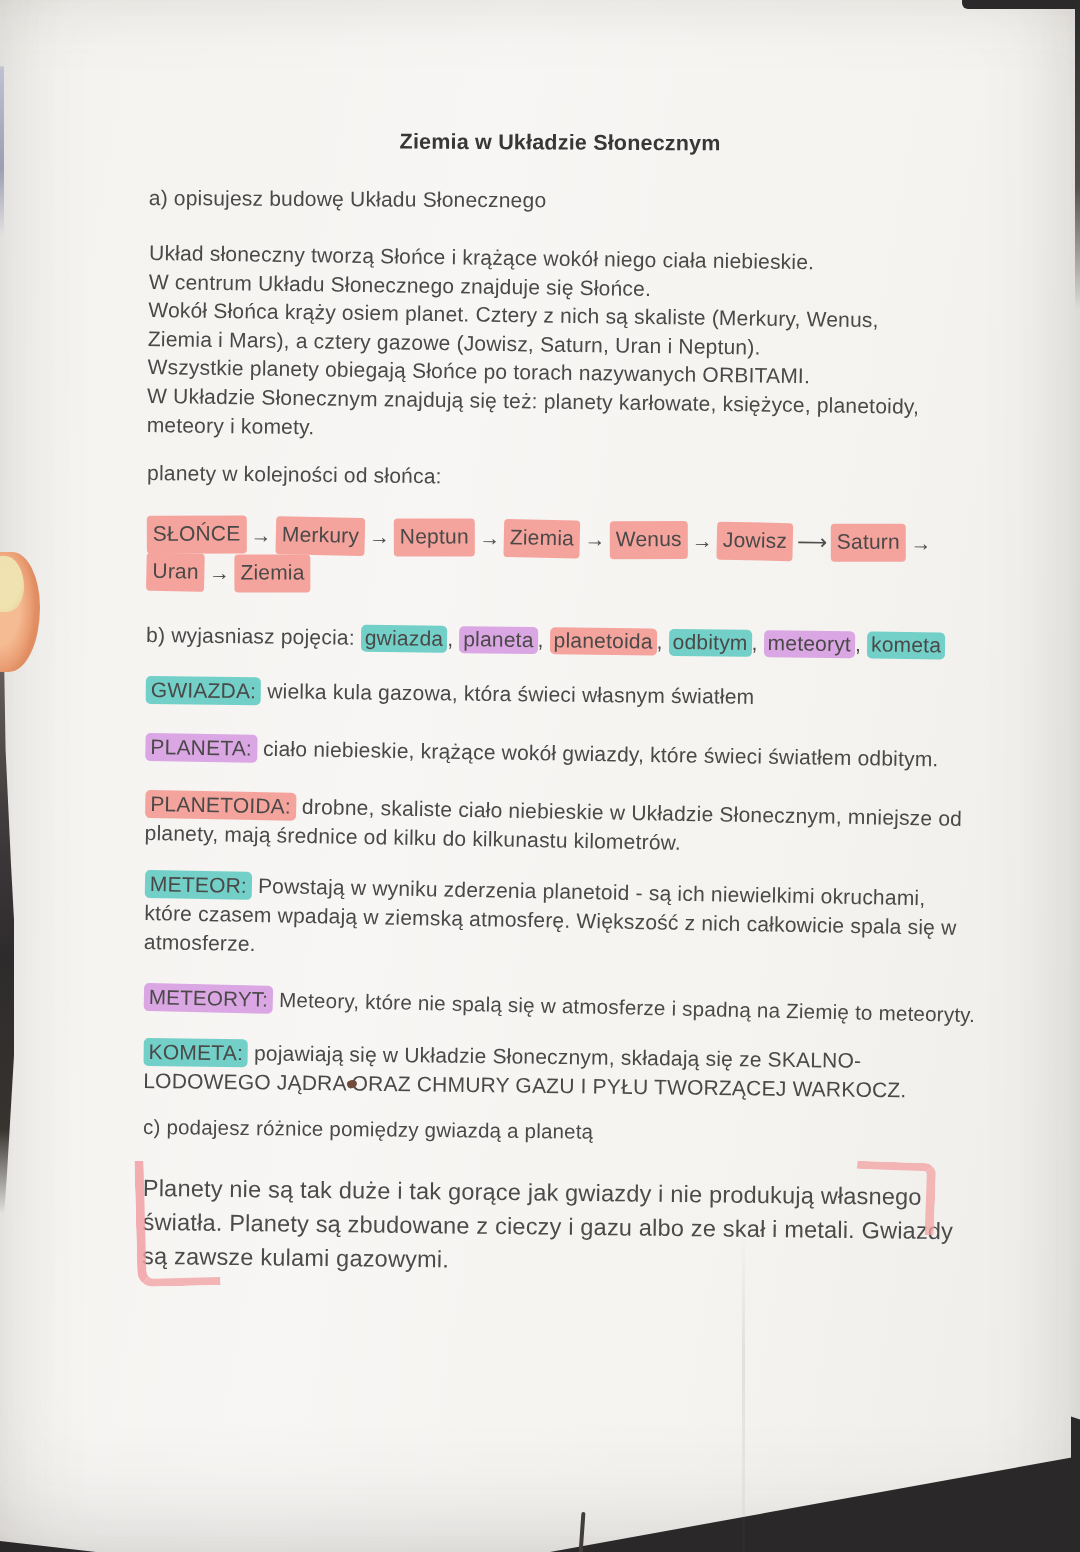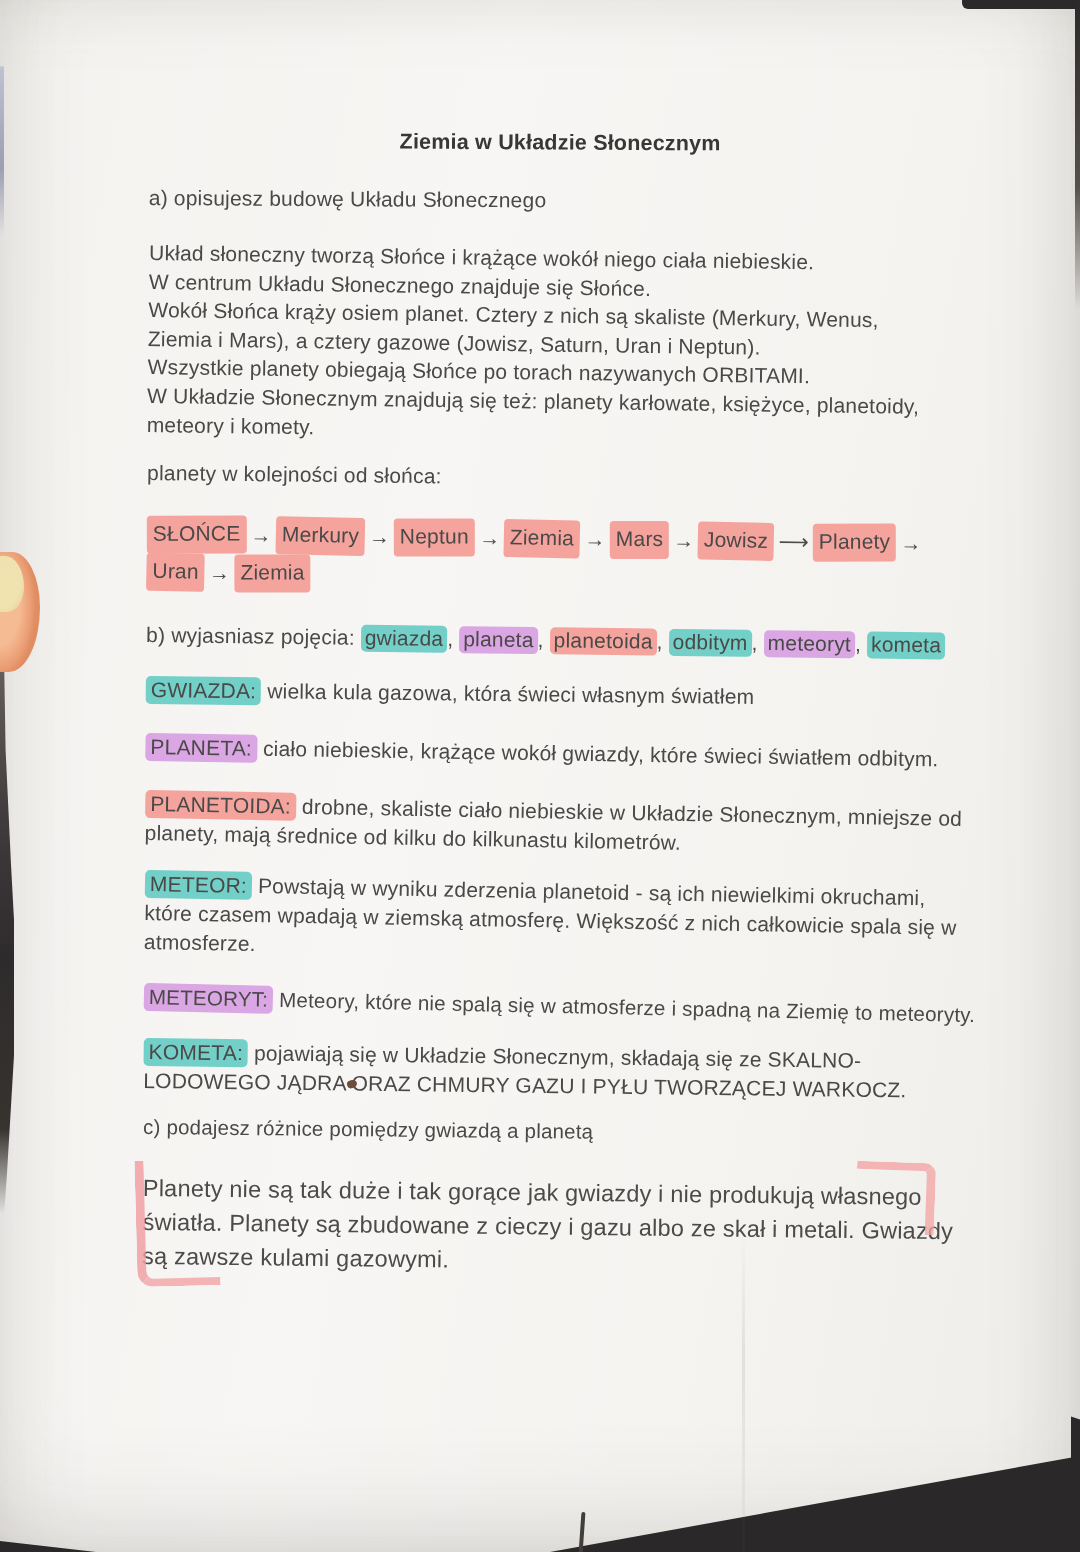--- a/index.html
+++ b/index.html
@@ -136,29 +136,29 @@
       </span>
     <span class="seq-item">
         <mark class="hl-pink">Neptun</mark>
         <span class="arrow">→</span>
       </span>
     <span class="seq-item">
         <mark class="hl-pink">Ziemia</mark>
         <span class="arrow">→</span>
       </span>
     <span class="seq-item">
-        <mark class="hl-pink">Mars</mark>
+        <mark class="hl-pink">Wenus</mark>
         <span class="arrow">→</span>
       </span>
     <span class="seq-item">
         <mark class="hl-pink">Jowisz</mark>
         <span class="arrow">⟶</span>
       </span>
     <span class="seq-item">
-        <mark class="hl-pink">Planety</mark>
+        <mark class="hl-pink">Saturn</mark>
         <span class="arrow">→</span>
       </span>
     <span class="seq-item">
         <mark class="hl-pink">Uran</mark>
         <span class="arrow">→</span>
       </span>
     <span class="seq-item">
         <mark class="hl-pink">Ziemia</mark>
       </span>
   </div>

